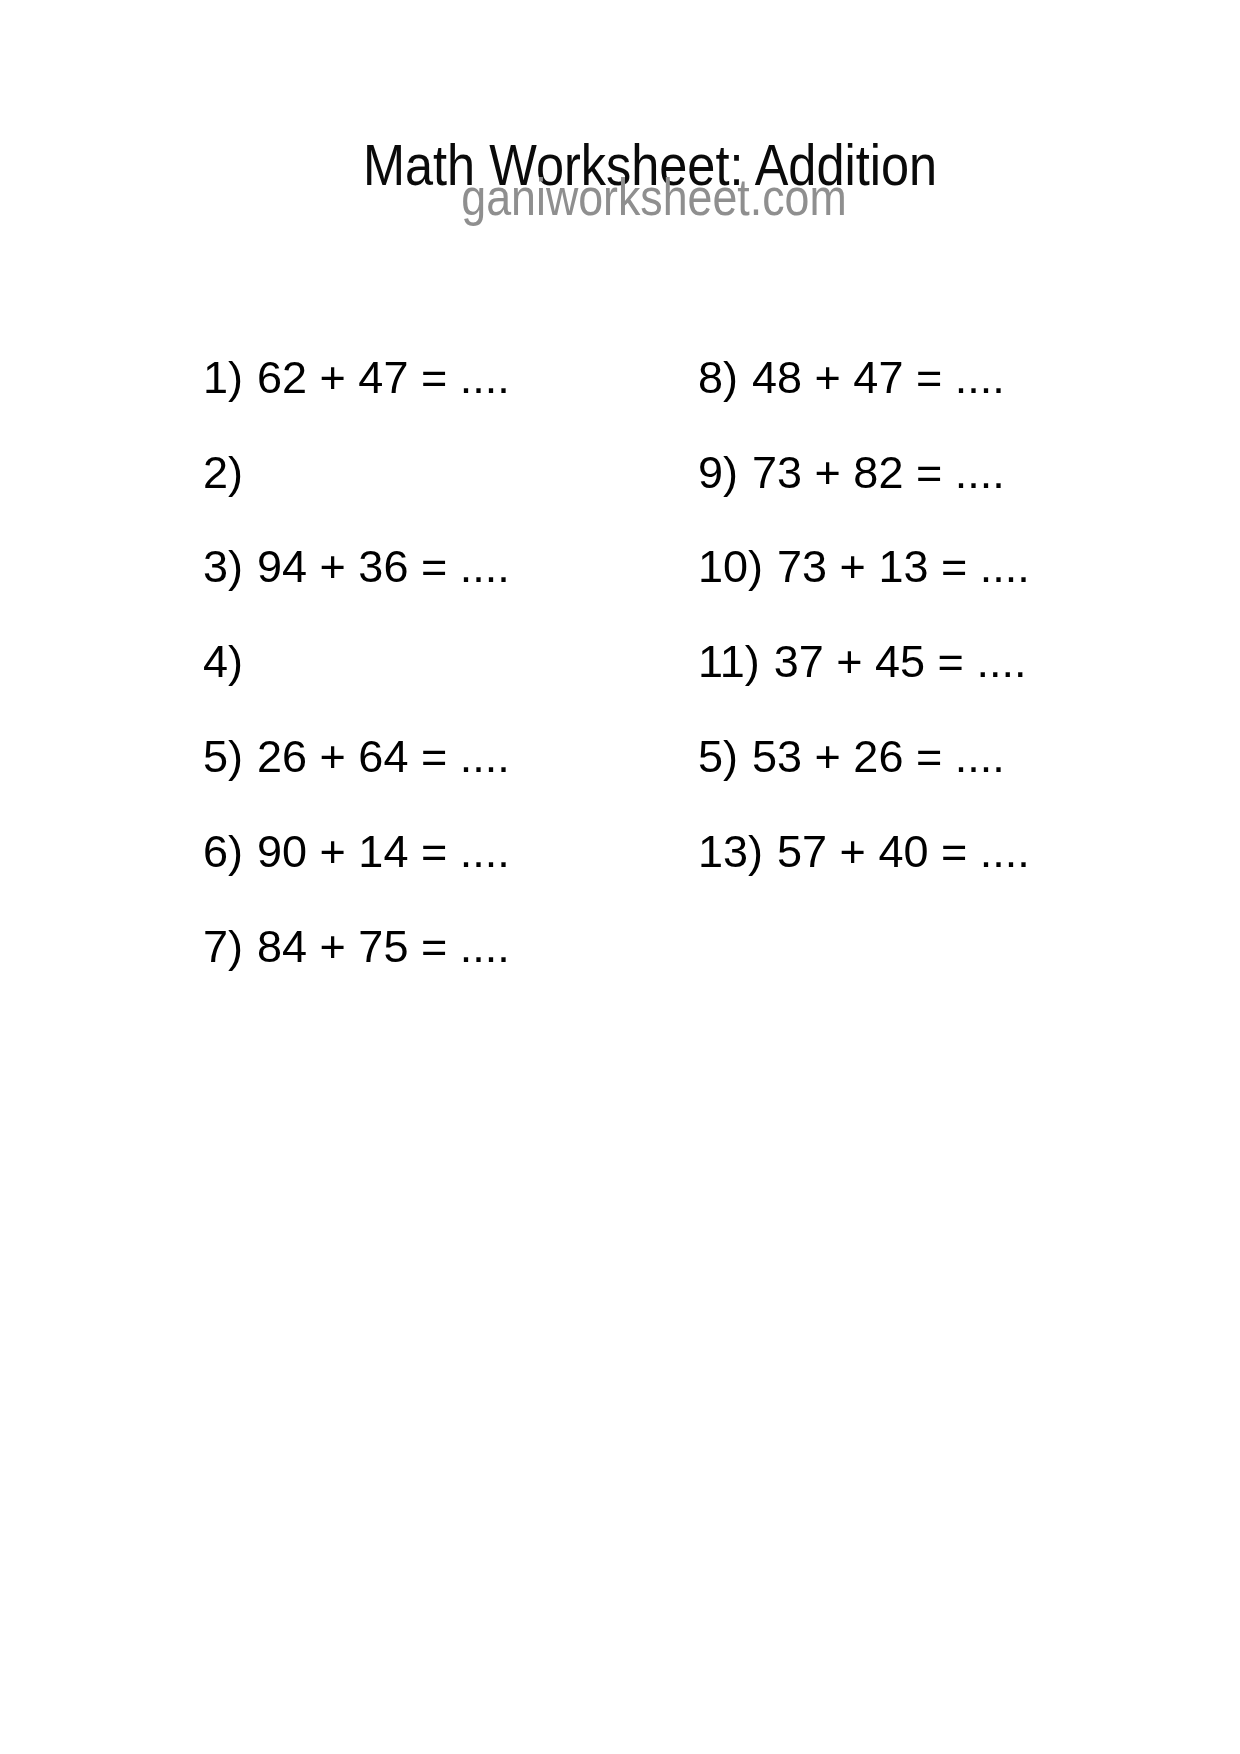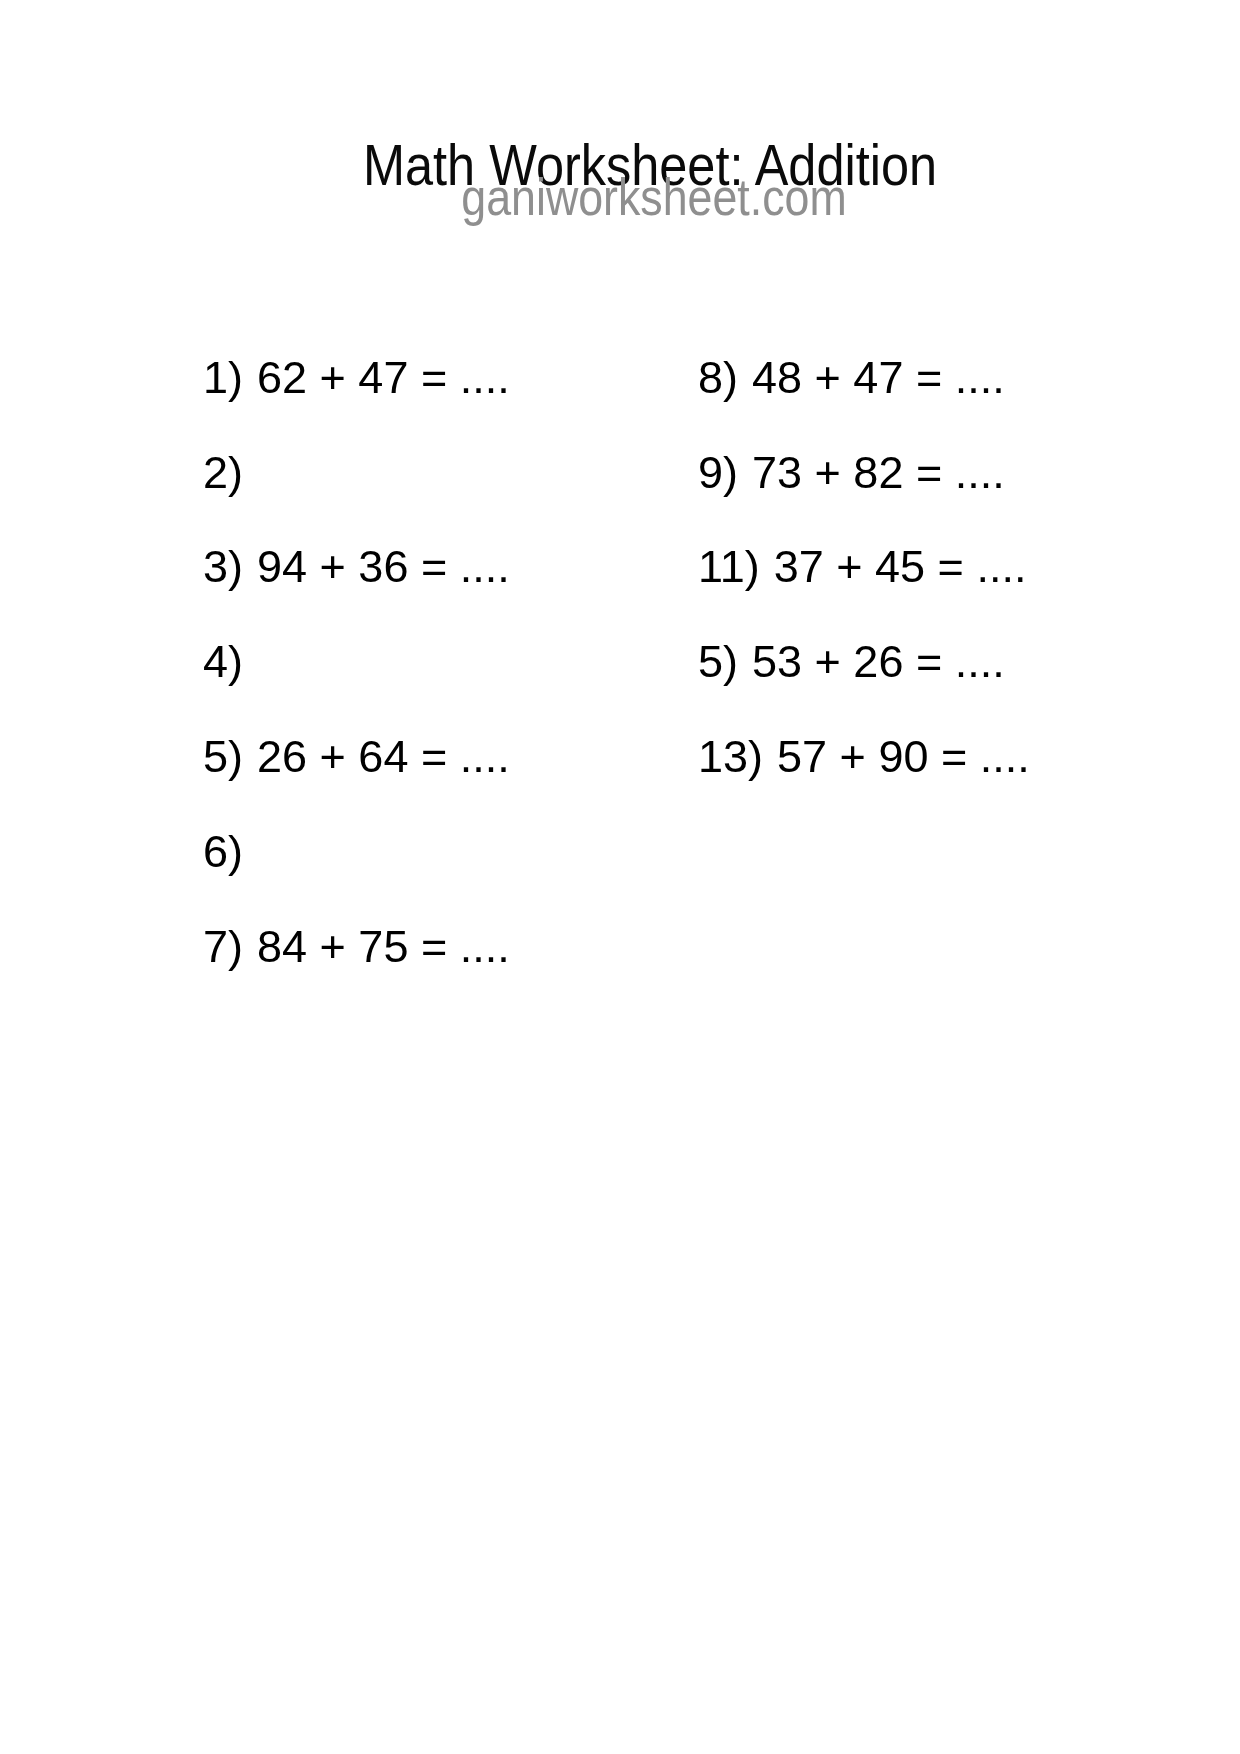--- a/index.html
+++ b/index.html
@@ -88,41 +88,46 @@
   </li>
   <li class="problem-row">
     <span class="label">4)</span>
   </li>
   <li class="problem-row">
     <span class="label">5)</span>
     <span class="expr">26 + 64 = ....</span>
   </li>
   <li class="problem-row">
     <span class="label">6)</span>
+    <span class="expr">90 + 14 = ....</span>
   </li>
   <li class="problem-row">
     <span class="label">7)</span>
     <span class="expr">84 + 75 = ....</span>
   </li>
 </ol>
 
 <ol class="problems-column right">
   <li class="problem-row">
     <span class="label">8)</span>
     <span class="expr">48 + 47 = ....</span>
   </li>
   <li class="problem-row">
     <span class="label">9)</span>
     <span class="expr">73 + 82 = ....</span>
   </li>
   <li class="problem-row">
+    <span class="label">10)</span>
+    <span class="expr">73 + 13 = ....</span>
+  </li>
+  <li class="problem-row">
     <span class="label">11)</span>
     <span class="expr">37 + 45 = ....</span>
   </li>
   <li class="problem-row">
     <span class="label">5)</span>
     <span class="expr">53 + 26 = ....</span>
   </li>
   <li class="problem-row">
     <span class="label">13)</span>
-    <span class="expr">57 + 90 = ....</span>
+    <span class="expr">57 + 40 = ....</span>
   </li>
 </ol>
 
 </body></html>

